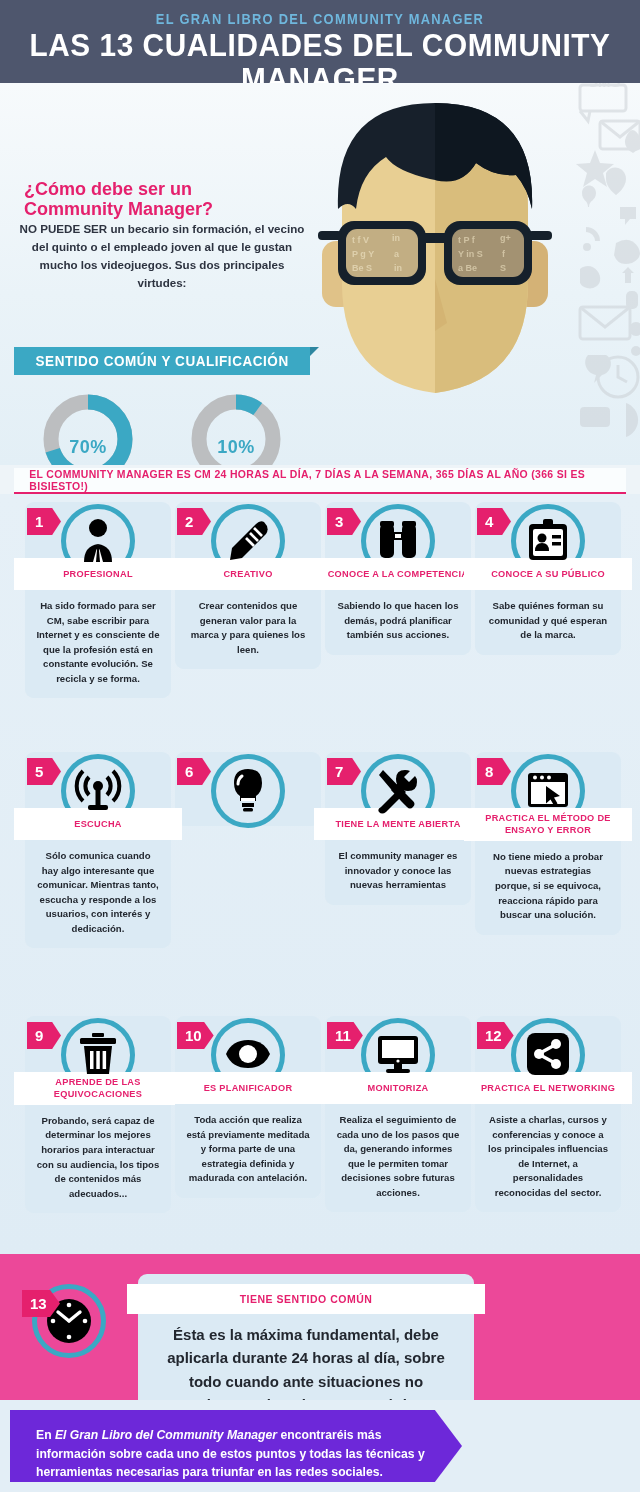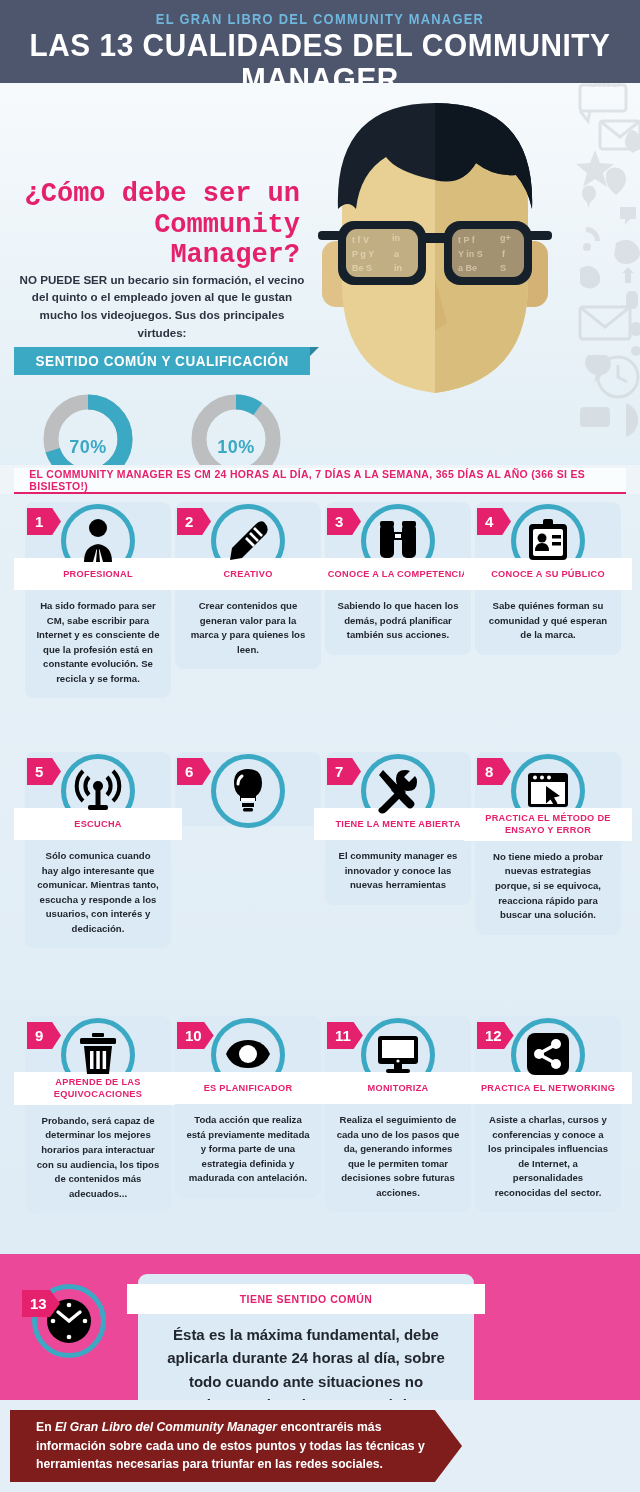--- a/index.html
+++ b/index.html
@@ -34,22 +34,22 @@
   .top-area {
     position: absolute; left: 0; top: 83px; width: 640px; height: 382px;
     background: linear-gradient(180deg,#f7fafc 0%,#eaf3f8 55%,#e3eff6 100%);
     overflow: hidden;
   }
   .bg-social { position: absolute; right: -10px; top: -6px; width: 220px; height: 380px; opacity: .5; }
   .intro {
     position: absolute; left: 14px; top: 96px; width: 296px; z-index: 4;
   }
   .intro-q {
-    color: #e5206d; font-size: 27px; font-weight: bold; line-height: 1.13;
-    text-align: right; padding: 0 10px; font-family: Liberation Mono, monospace;
+    color: #e5206d; font-size: 18px; font-weight: bold; line-height: 1.13;
+    text-align: left; padding: 0 10px;
   }
   .intro-p {
     color: #2d3340; font-size: 11.6px; font-weight: bold;
     line-height: 1.55; text-align: center;
   }
   .virtues-bar {
     position: absolute; left: 14px; top: 264px; width: 296px; height: 28px;
     background: #3ba8c4; color: #fff; z-index: 5;
     display: flex; align-items: center; justify-content: center;
   }
@@ -165,23 +165,23 @@
   }
   .c13-text {
     padding: 9px 18px 0; text-align: center; color: #22272f;
     font-size: 15px; font-weight: bold; line-height: 1.55;
   }
 
   
   .footer-area { position: absolute; left: 0; top: 1400px; width: 640px; height: 92px; background: #e3eef6; }
   .footer-banner {
     position: absolute; left: 10px; top: 10px; width: 452px; height: 72px;
-    background: #7f1d1d; color: #fff;
+    background: #6d28d9; color: #fff;
     clip-path: polygon(0 0, 94% 0, 100% 50%, 94% 100%, 0 100%);
-    display: flex; align-items: center;
+    display: flex; align-items: flex-end;
   }
   .footer-text {
     padding: 0 34px 0 26px; font-size: 12.2px; font-weight: bold; line-height: 1.52;
   }
   .footer-text i { font-style: italic; }
 </style>
 </head>
 <body>
 
 <div id="page">

